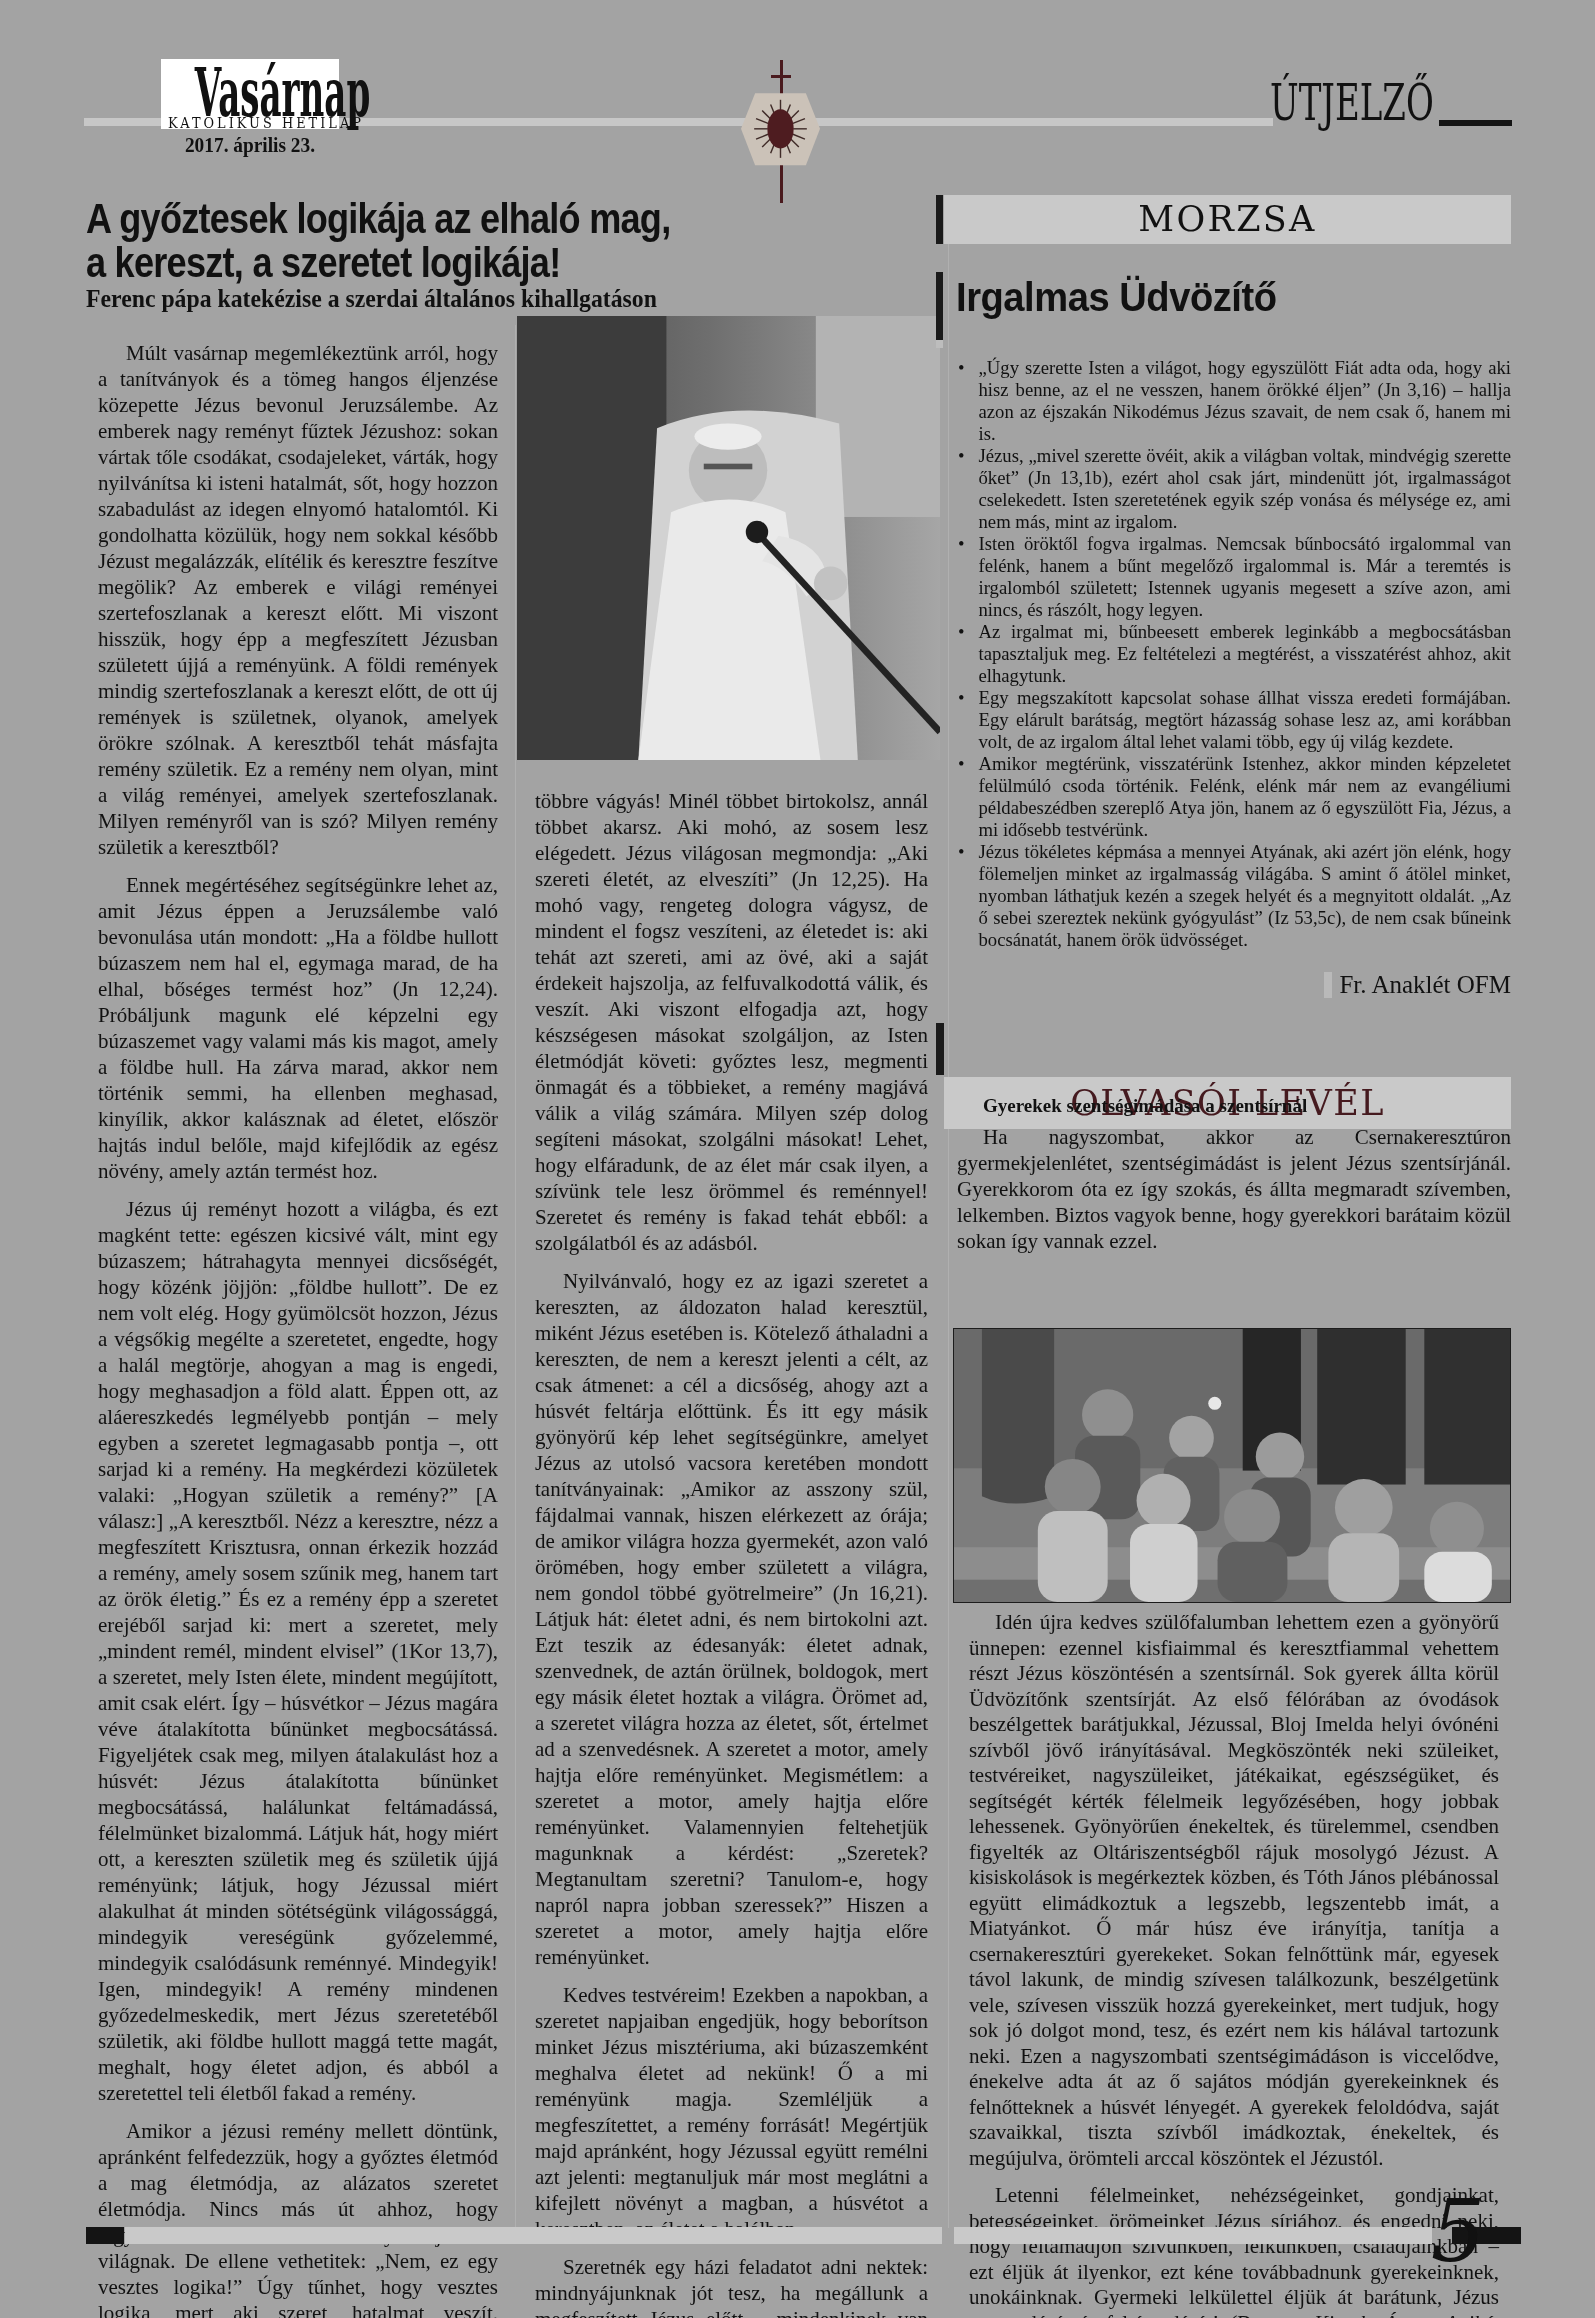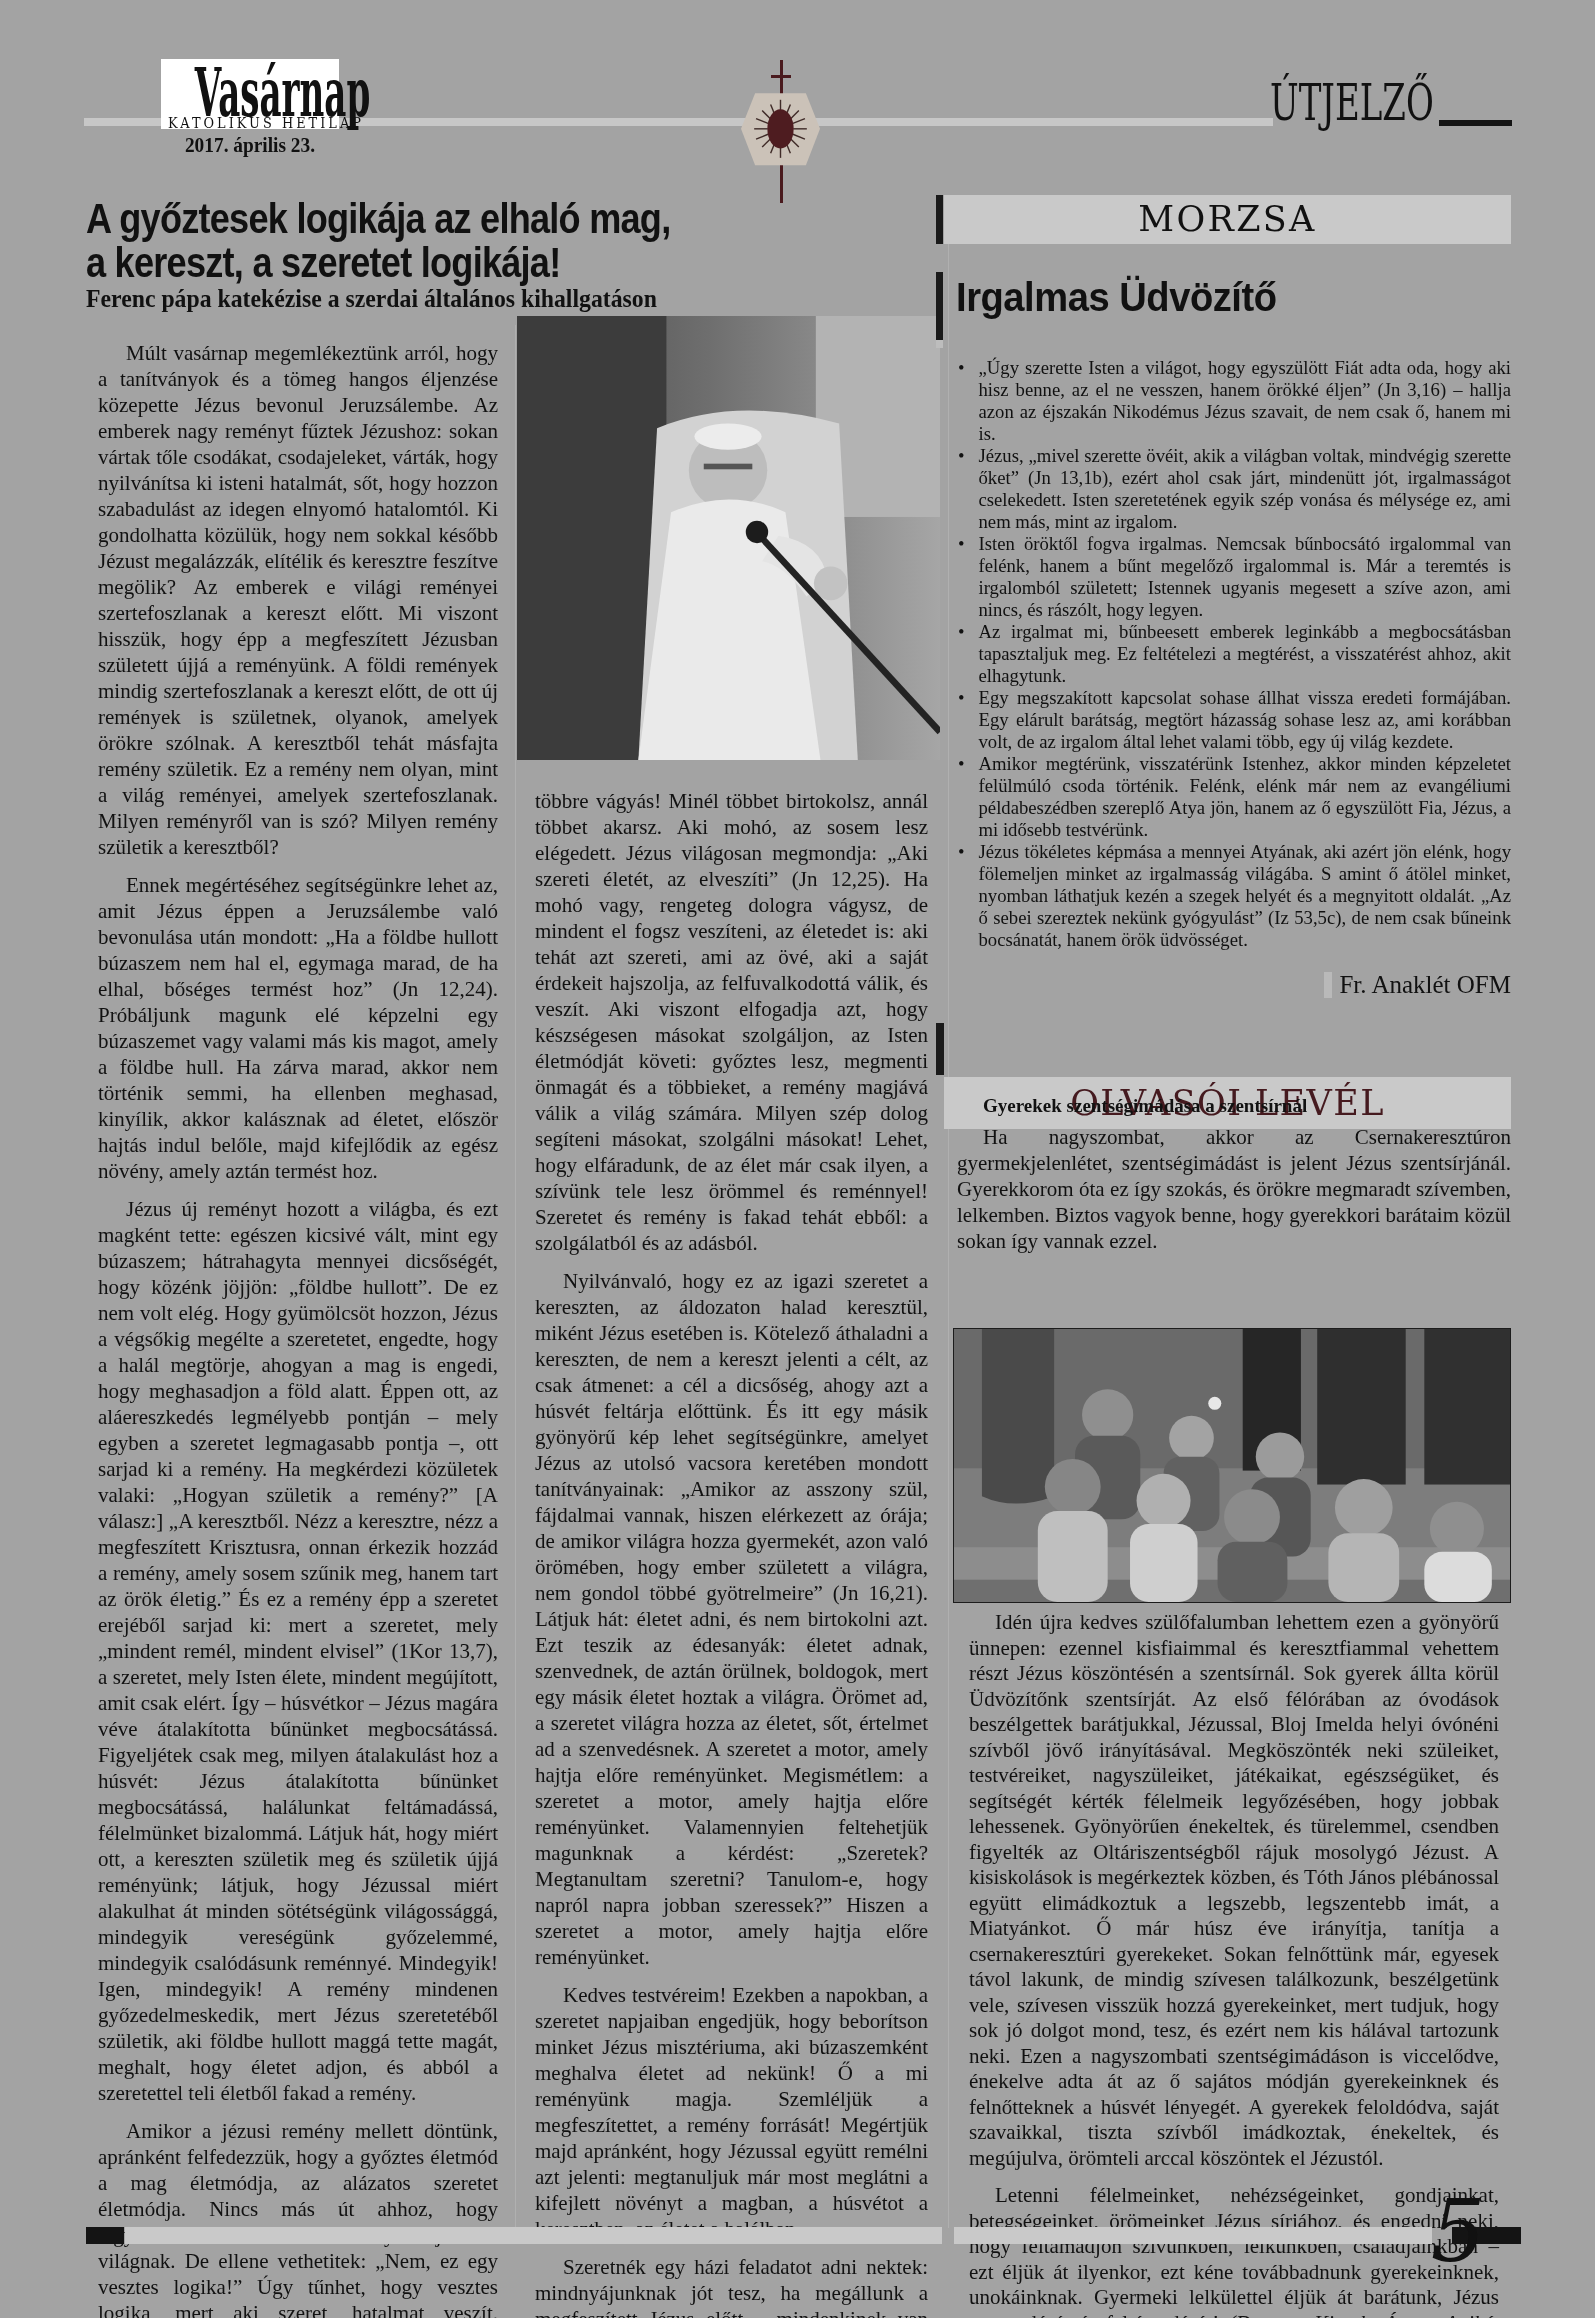--- a/index.html
+++ b/index.html
@@ -164,21 +164,21 @@
   <div class="abs sig-row">
     <span class="sig-block"></span>
     <span>Fr. Anaklét OFM</span>
   </div>
 
   <div class="abs olv-vbar"></div>
   <div class="abs olv-box">OLVASÓI LEVÉL</div>
 
   <div class="abs letter-title">Gyerekek szentségimádása a szentsírnál</div>
   <div class="abs letter-p1">
-    <p>Ha nagyszombat, akkor az Csernakeresztúron gyermekjelenlétet, szentségimádást is jelent Jézus szentsírjánál. Gyerekkorom óta ez így szokás, és örökre megmaradt szívemben, lelkemben. Biztos vagyok benne, hogy gyerekkori barátaim közül sokan így vannak ezzel.</p>
+    <p>Ha nagyszombat, akkor az Csernakeresztúron gyermekjelenlétet, szentségimádást is jelent Jézus szentsírjánál. Gyerekkorom óta ez így szokás, és állta megmaradt szívemben, lelkemben. Biztos vagyok benne, hogy gyerekkori barátaim közül sokan így vannak ezzel.</p>
   </div>
 
   <div class="abs photo2">
     <svg viewBox="0 0 1194 588" preserveAspectRatio="none">
       <rect width="1194" height="588" fill="#7d7d7d"></rect>
       <rect width="1194" height="300" fill="#6a6a6a"></rect>
       <rect x="780" y="0" width="190" height="335" fill="#2f2f2f"></rect>
       <path d="M60,0 h155 v360 q-85,32 -155,0 z" fill="#4a4a4a"></path>
       <rect x="620" y="0" width="125" height="305" fill="#262626"></rect>
       <rect x="1010" y="0" width="184" height="335" fill="#303030"></rect>

